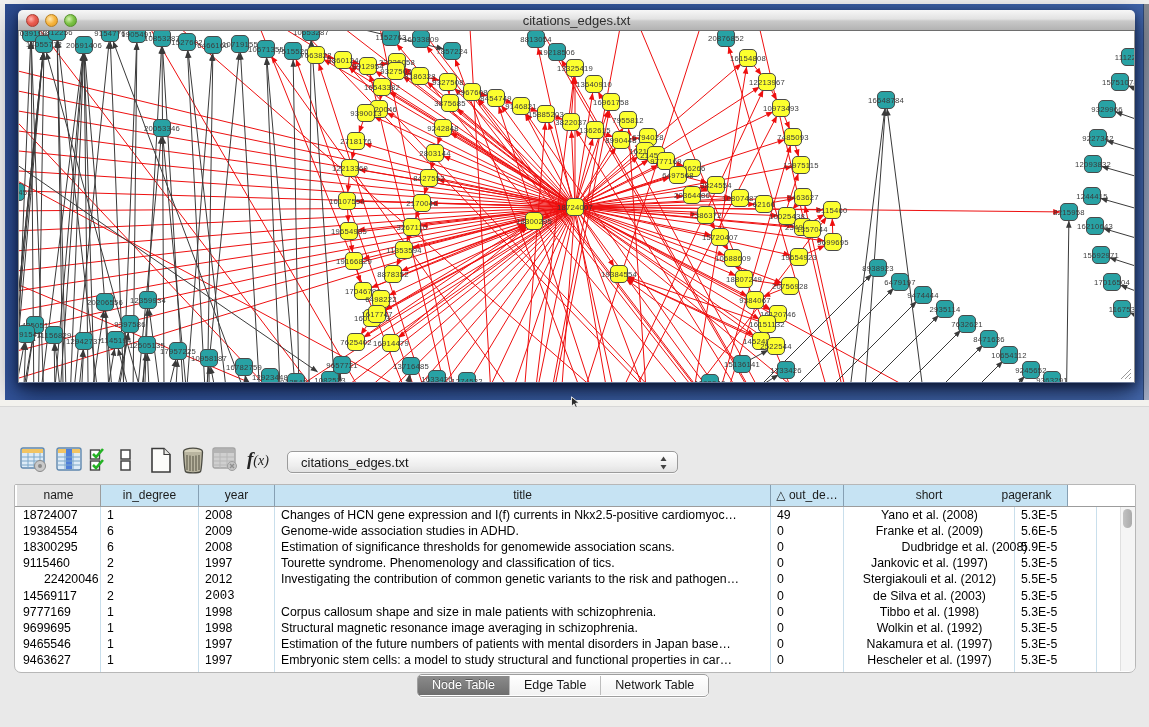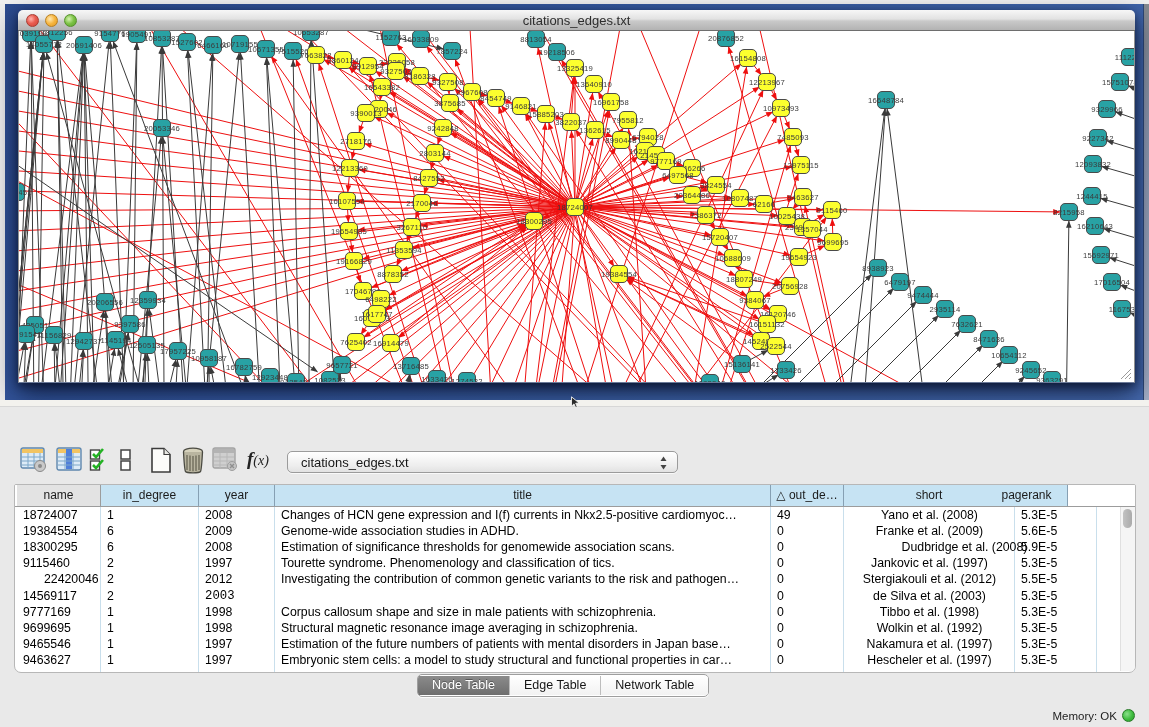--- a/index.html
+++ b/index.html
@@ -868,18 +868,14 @@
       <div class="sbar-thumb"></div>
     </div>
   </div>
 
   <div class="tabs" id="tabbar">
       <div class="tab active">Node Table</div>
       <div class="tab">Edge Table</div>
       <div class="tab">Network Table</div>
     </div>
 
-  <div class="statusbar">
-    <span class="mem-label">Memory: OK</span>
-    <span class="mem-dot"></span>
-  </div>
 
 </div>
 
 </body></html>

